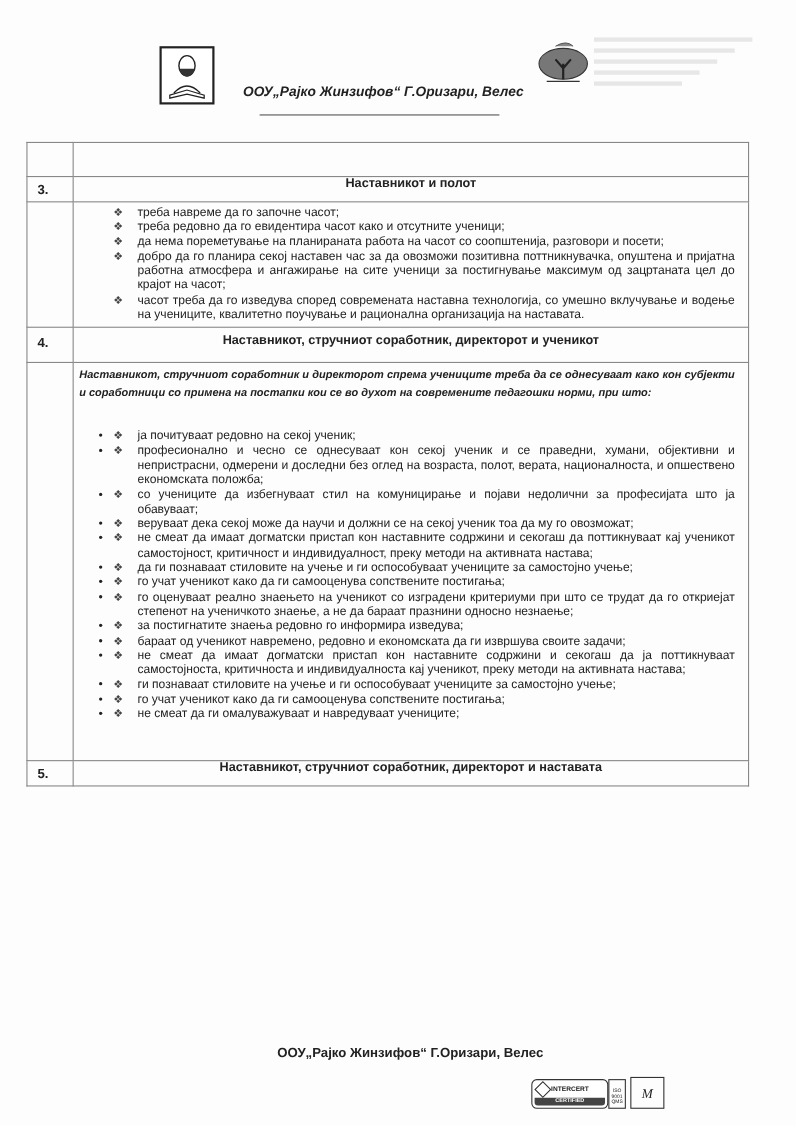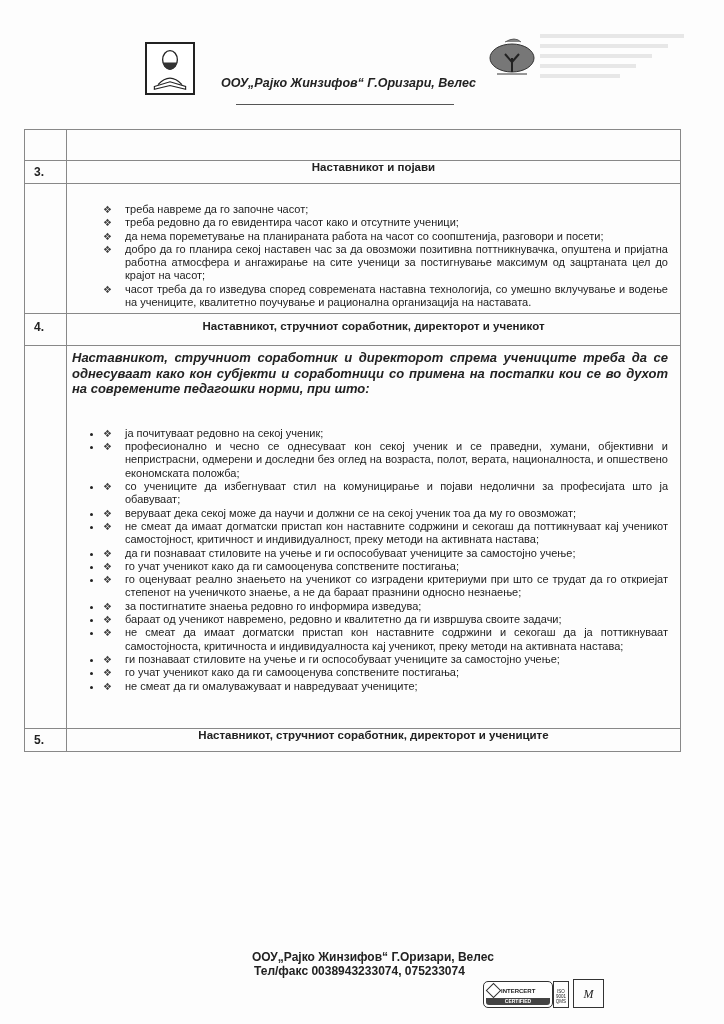--- a/index.html
+++ b/index.html
@@ -26,28 +26,28 @@
   table.main {
     position:absolute; left:24px; top:129px; width:657px;
     border-collapse:collapse; font-size:11px;
   }
   table.main td { border:1px solid #888; vertical-align:top; padding:0; }
   td.num { width:32px; font-weight:bold; font-size:12px; padding-left:9px !important; }
   .blank-row td { height:30px; }
   .head-row td { height:22px; vertical-align:middle; }
   .head-row td.title { text-align:center; font-weight:bold; font-size:11.5px; }
   .head-row td.num { vertical-align:middle; }
-  .content { padding:3px 12px 4px 36px; line-height:13.3px;margin-top:16px; }
+  .content { padding:3px 12px 4px 36px; line-height:13.3px; }
   .content ul { list-style:none; margin:0; padding:0; }
   .content li { position:relative; padding-left:22px; text-align:justify; }
   .content li::before {
     content:"❖"; position:absolute; left:0; top:0; font-size:10px; color:#444;
   }
   .intro {
-    font-weight:bold; font-style:italic; font-size:13px; line-height:15.5px;
+    font-weight:bold; font-style:italic; font-size:10px; line-height:15.5px;
     text-align:justify; padding:4px 12px 14px 5px;
   }
   .content4 { padding:0 12px 24px 36px; line-height:13.5px; }
 
   .footer { position:absolute; left:252px; top:950px; font-weight:bold; font-size:12px; line-height:14px; }
   .footer .l2 { padding-left:2px; }
   .cert {
     position:absolute; left:483px; top:981px; width:70px; height:27px;
     border:1px solid #333; border-radius:5px; background:#fff; box-sizing:border-box;
     font-size:6px; font-weight:bold;
@@ -89,21 +89,21 @@
 
 <table class="main">
   <tbody>
       <tr class="blank-row">
     <td class="num"></td>
         <td></td>
   </tr>
 
   <tr class="head-row">
     <td class="num">3.</td>
-    <td class="title">Наставникот и појави</td>
+    <td class="title">Наставникот и полот</td>
   </tr>
   <tr>
     <td class="num"></td>
     <td>
       <div class="content">
         <ul>
           <li>треба навреме да го започне часот;</li>
           <li>треба редовно да го евидентира часот како и отсутните ученици;</li>
           <li>да нема пореметување на планираната работа на часот со соопштенија, разговори и посети;</li>
           <li>добро да го планира секој наставен час за да овозможи позитивна поттникнувачка, опуштена и пријатна работна атмосфера и ангажирање на сите ученици за постигнување максимум од зацртаната цел до крајот на часот;</li>
@@ -125,40 +125,39 @@
         <ul class="content" style="padding:0">
           <li>ја почитуваат  редовно на секој ученик;</li>
           <li>професионално и чесно се однесуваат  кон секој ученик и  се праведни,  хумани, објективни и непристрасни, одмерени и доследни без оглед на возраста, полот, верата, националноста, и опшествено економската  положба;</li>
           <li>со учениците да избегнуваат стил на комуницирање и појави недолични за професијата што ја обавуваат;</li>
           <li>веруваат дека секој може да научи и должни се на секој ученик тоа да му го овозможат;</li>
           <li>не смеат да имаат догматски пристап кон наставните содржини и секогаш да поттикнуваат кај ученикот самостојност, критичност и индивидуалност, преку методи на активната  настава;</li>
           <li>да ги познаваат  стиловите на учење и ги оспособуваат  учениците за самостојно учење;</li>
           <li>го учат  ученикот како да ги самооценува сопствените постигања;</li>
           <li>го оценуваат  реално знаењето на ученикот со изградени критериуми при што се трудат да го откриејат степенот на ученичкото знаење, а не да бараат  празнини односно незнаење;</li>
           <li>за постигнатите знаења редовно го информира изведува;</li>
-          <li>бараат од  ученикот навремено, редовно и квалитетно да ги извршува своите задачи;</li>
+          <li>бараат од  ученикот навремено, редовно и економската да ги извршува своите задачи;</li>
           <li>не смеат да имаат догматски пристап кон наставните содржини и секогаш да ја поттикнуваат самостојноста, критичноста и индивидуалноста  кај  ученикот, преку методи на активната настава;</li>
           <li>ги познаваат стиловите на учење и ги оспособуваат учениците за самостојно учење;</li>
           <li>го учат  ученикот како да ги самооценува сопствените постигања;</li>
           <li>не смеат  да  ги омалуважуваат  и  навредуваат  учениците;</li>
         </ul>
       </div>
     </td>
   </tr>
 
   <tr class="head-row" style="height:16px">
     <td class="num">5.</td>
-    <td class="title">Наставникот, стручниот  соработник, директорот  и  учениците</td>
+    <td class="title">Наставникот, стручниот  соработник, директорот  и  наставата</td>
   </tr>
 </tbody>
   </table>
 
 <div class="footer">
   <div>ООУ„Рајко Жинзифов“ Г.Оризари, Велес</div>
-  <div class="l2">Тел/факс 0038943233074, 075233074</div>
 </div>
 <div class="cert">
   <div class="dia"></div>
   <span class="name">INTERCERT</span>
   <div class="bar">CERTIFIED</div>
 </div>
 <div class="iso">ISO 9001 QMS</div>
 <div class="mk">M</div>
 
 </body></html>

